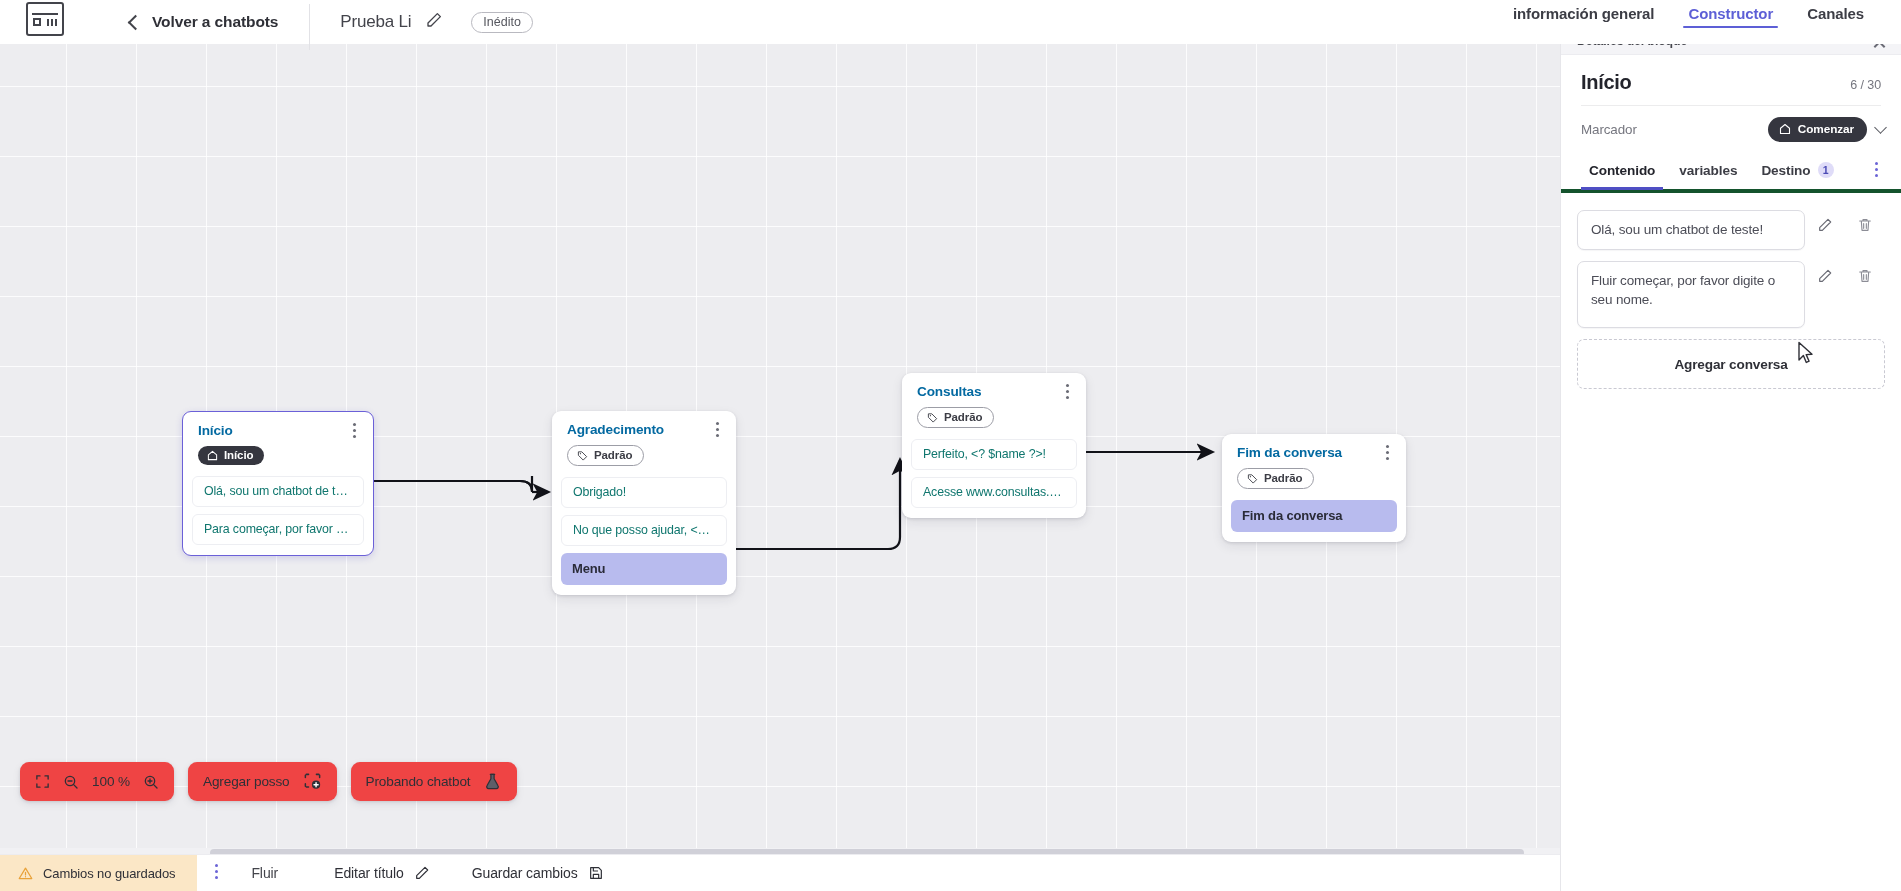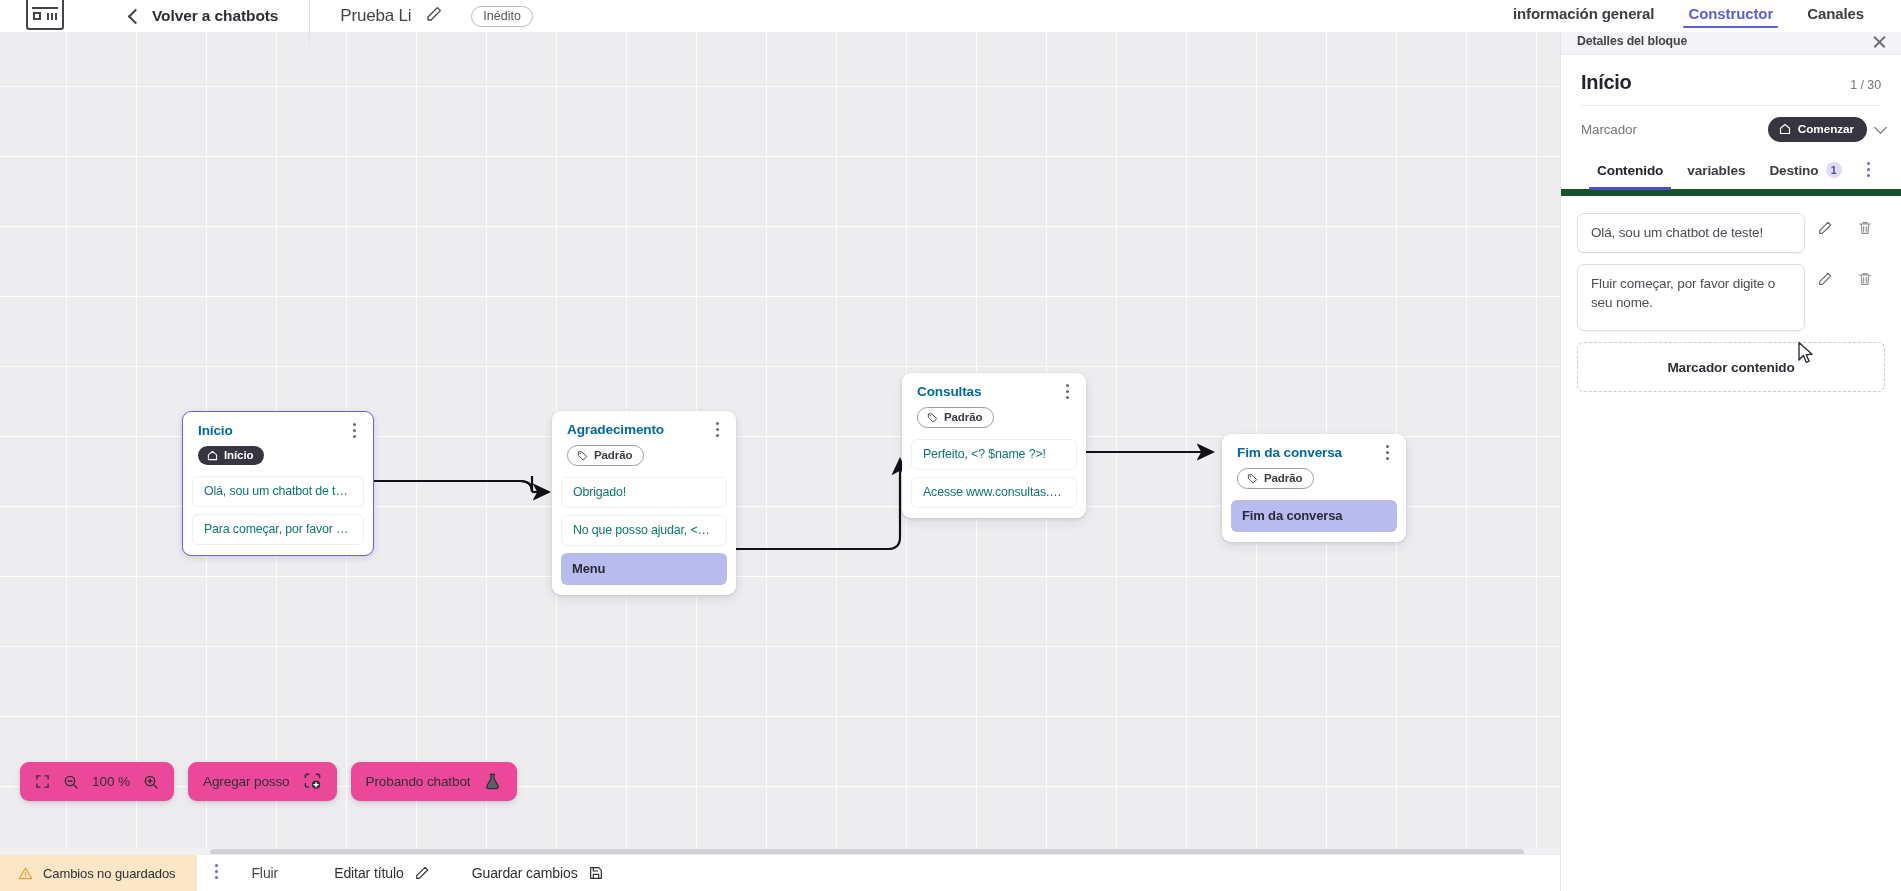--- a/index.html
+++ b/index.html
@@ -6,21 +6,21 @@
   body{
     width:1901px;height:891px;overflow:hidden;position:relative;
     font-family:"Liberation Sans","DejaVu Sans",sans-serif;
     background:#ffffff;color:#2f3037;
     -webkit-font-smoothing:antialiased;
   }
   .app{position:absolute;inset:0;}
 
   
   .topbar{
-    position:absolute;left:0;top:0;width:1901px;height:32px;
+    position:absolute;left:0;top:0;width:1901px;height:44px;
     background:#ffffff;display:flex;align-items:center;z-index:40;
   }
   .logo-box{
     margin-left:26px;width:38px;height:34px;margin-top:-6px;
     border:2px solid #43444b;border-radius:3px;position:relative;overflow:hidden;
     box-sizing:border-box;flex:none;
   }
   .logo-box:before{
     content:"";position:absolute;left:4px;right:4px;top:9px;height:2px;background:#43444b;
   }
@@ -106,21 +106,21 @@
     white-space:nowrap;overflow:hidden;text-overflow:ellipsis;
   }
   .msg.plain{background:#ffffff;border-color:#edeef2;}
   .msg.accent{
     background:#b8bbee;border:none;color:#2a2b38;font-weight:600;font-size:13px;padding:8px 11px 9px;
   }
 
   
   .cv-toolbar{position:absolute;left:20px;bottom:60px;display:flex;gap:14px;z-index:15;}
   .pill{
-    background:#ec4899;border-radius:9px;height:39px;display:flex;align-items:center;
+    background:#ef4444;border-radius:9px;height:39px;display:flex;align-items:center;
     box-shadow:0 1px 3px rgba(30,30,50,.13),0 3px 9px rgba(30,30,50,.08);
     padding:0 15px;gap:13px;cursor:pointer;
   }
   .pill-label{font-size:13.6px;color:#2f3037;font-weight:500;letter-spacing:-.15px;white-space:nowrap;}
   .zoom-val{font-size:13.6px;color:#2f3037;font-weight:500;letter-spacing:-.1px;}
   .ic{display:inline-flex;align-items:center;justify-content:center;}
 
   
   .bottombar{
     position:absolute;left:0;bottom:0;width:1560px;height:36px;background:#ffffff;
@@ -166,21 +166,21 @@
   .marker-row{display:flex;align-items:center;justify-content:space-between;padding:11px 16px 11px 20px;}
   .marker-label{font-size:13.4px;color:#75767f;letter-spacing:-.1px;}
   .marker-right{display:flex;align-items:center;gap:9px;}
   .marker-chip{
     display:inline-flex;align-items:center;gap:7px;background:#35363f;color:#fff;
     border-radius:14px;padding:5px 13px 6px 11px;font-size:11.8px;font-weight:700;letter-spacing:-.1px;cursor:pointer;
   }
   .chev-down{width:8px;height:8px;border-right:1.7px solid #55565e;border-bottom:1.7px solid #55565e;
     transform:rotate(45deg);margin-top:-4px;cursor:pointer;}
 
-  .ptabs{display:flex;align-items:center;padding:0 24px;border-bottom:7px solid #14532d;position:relative;justify-content:center;}
+  .ptabs{display:flex;align-items:center;padding:0 16px;border-bottom:4px solid #14532d;position:relative;justify-content:center;}
   .ptab{
     position:relative;font-size:13.6px;font-weight:600;color:#3c3d45;padding:9px 12px 11px;cursor:pointer;
     display:flex;align-items:center;gap:7px;letter-spacing:-.1px;
   }
   .ptab.active{color:#23242c;}
   .ptab.active:after{content:"";position:absolute;left:4px;right:4px;bottom:-1px;height:2.4px;background:#4f4fc4;}
   .ptab-badge{
     background:#dfdcf8;color:#4a4ab4;font-size:10.5px;font-weight:700;border-radius:50%;
     width:16px;height:16px;display:inline-flex;align-items:center;justify-content:center;
   }
@@ -444,21 +444,21 @@
   </div>
 
   <div class="panel">
     <div class="panel-head">
       <span class="panel-head-title">Detalles del bloque</span>
       <span class="x-close"></span>
     </div>
 
     <div class="panel-title-row">
       <span class="panel-title">Início</span>
-      <span class="panel-count">1 / 30</span>
+      <span class="panel-count">6 / 30</span>
     </div>
     <div class="panel-rule"></div>
 
     <div class="marker-row">
       <span class="marker-label">Marcador</span>
       <span class="marker-right">
         <span class="marker-chip">
           <svg width="12" height="12" viewBox="0 0 24 24" fill="none" stroke="#fff" stroke-width="2.2" stroke-linejoin="round">
               <path d="M3 10.5L12 3l9 7.5V21H3z"></path>
             </svg>
@@ -508,21 +508,21 @@
               <path d="M16.5 3.5l4 4L8 20H4v-4z"></path>
             </svg>
         </span>
         <span class="row-ic">
           <svg width="16" height="16" viewBox="0 0 24 24" fill="none" stroke="#8c8d96" stroke-width="1.7" stroke-linecap="round" stroke-linejoin="round">
               <path d="M4 6h16M9 6V4h6v2M6.5 6l1 14h9l1-14M10 10v7M14 10v7"></path>
             </svg>
         </span>
       </div>
 
-      <div class="add-content">Marcador contenido</div>
+      <div class="add-content">Agregar conversa</div>
     </div>
   </div>
 
   <svg class="cursor-arrow" width="18" height="24" viewBox="0 0 18 24">
     <path d="M2 1.5 L2 19 L6.4 14.6 L9.3 21.4 L12.1 20.2 L9.2 13.6 L15 13.3 Z" fill="#ffffff" stroke="#2f3037" stroke-width="1.4" stroke-linejoin="round"></path>
   </svg>
 
 </div>
 
 </body></html>

